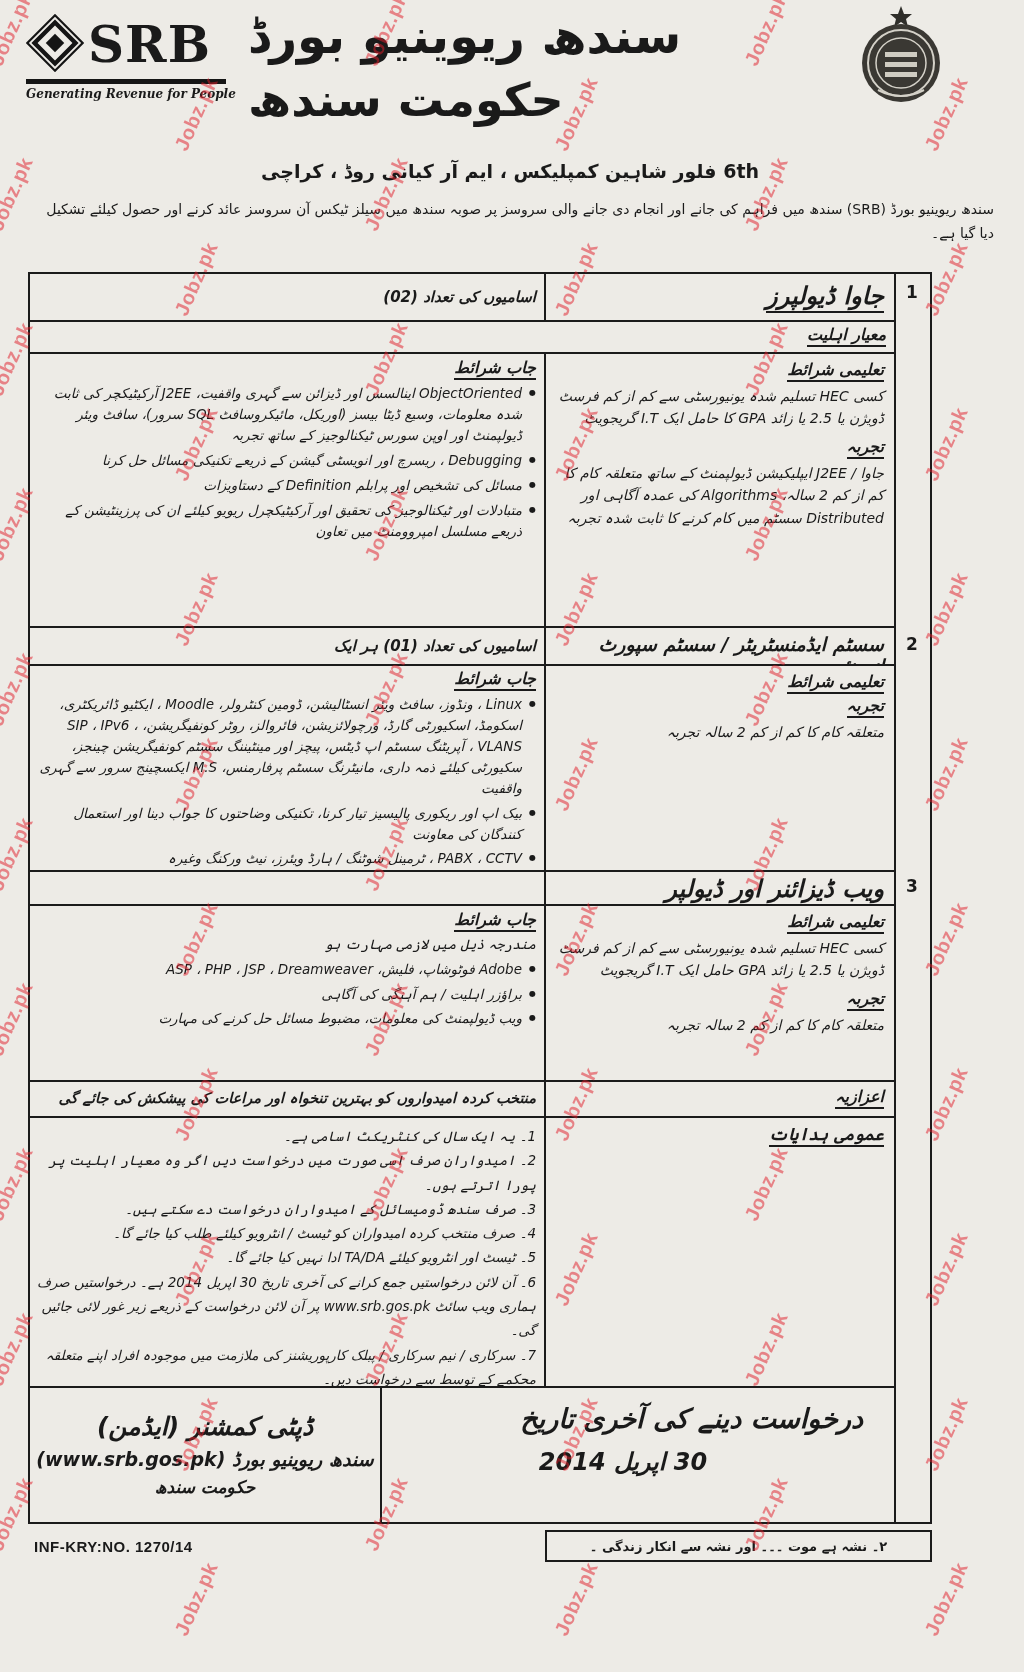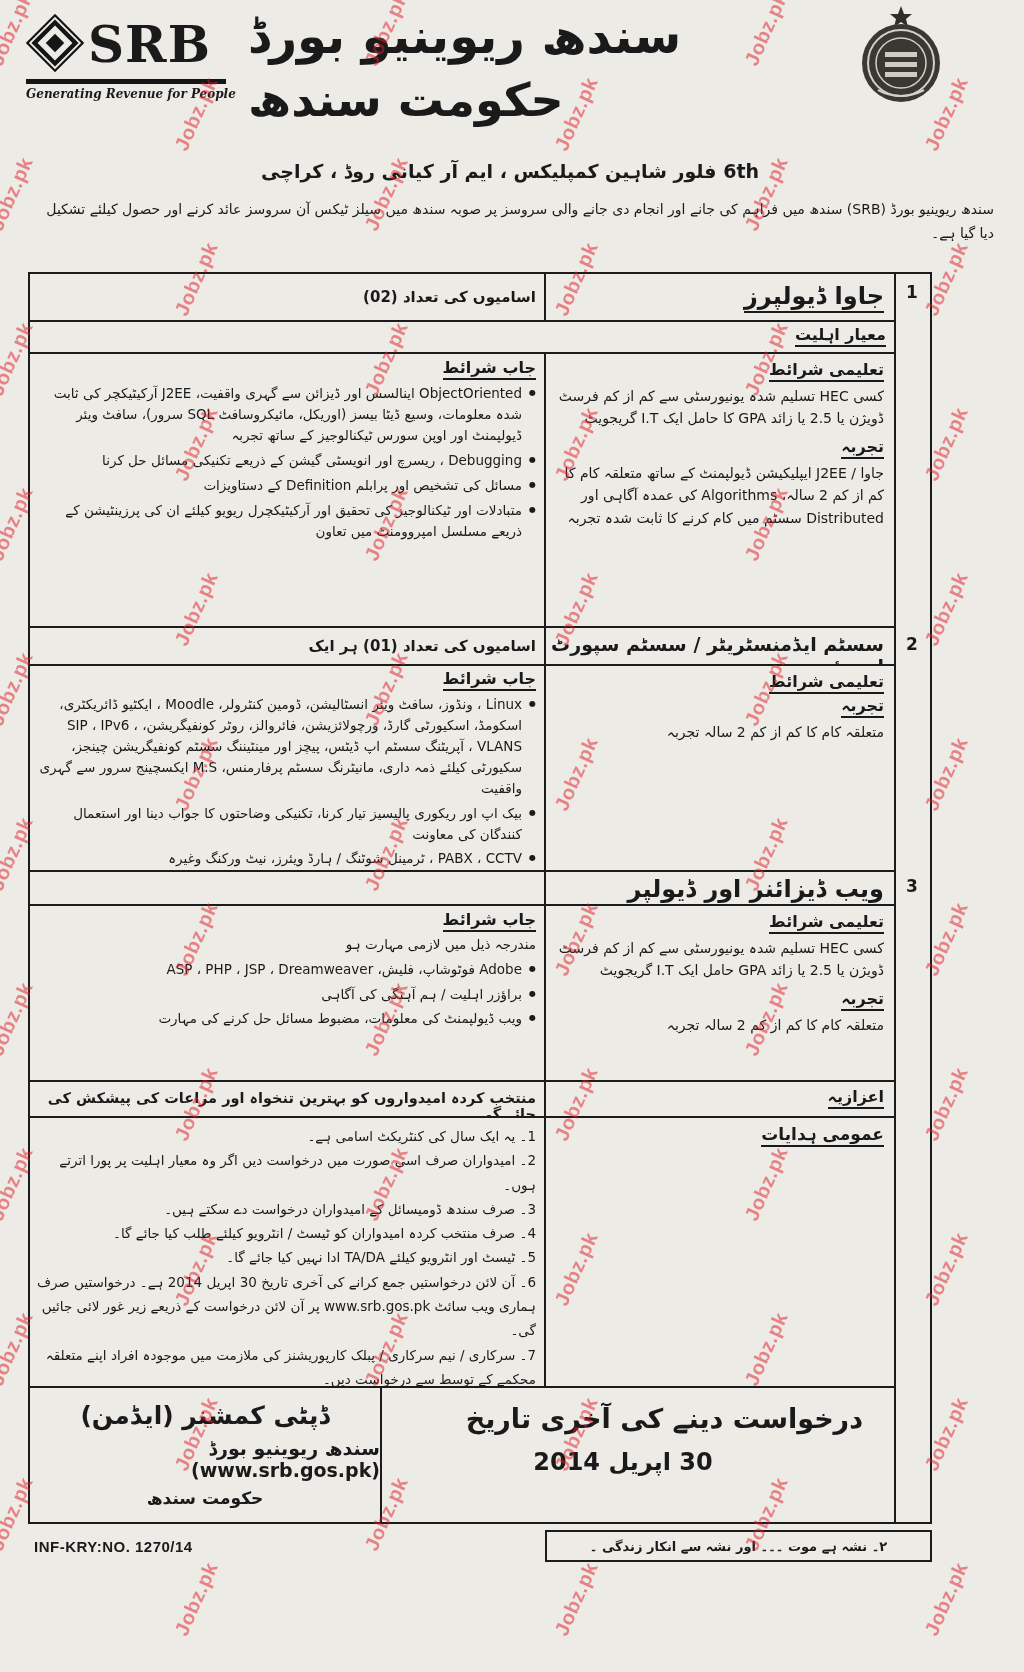--- a/index.html
+++ b/index.html
@@ -21,21 +21,21 @@
   .title1 { font-size:48px; font-weight:bold; line-height:1.35; }
   .title2 { font-size:46px; font-weight:bold; line-height:1.3; margin-top:2px; }
   .emblem { left:858px; top:6px; width:86px; height:98px; }
   .address { left:230px; top:160px; width:560px; text-align:center; font-weight:bold; font-size:19px; direction:rtl; }
 
   .intro { left:28px; top:198px; width:966px; direction:rtl; }
   .intro p { margin:0 0 6px 0; font-size:14px; line-height:1.7; text-align:right; }
 
   
   .advert-table { left:28px; top:272px; width:904px; height:1252px; border:2px solid #1b1b1b; }
-  .cell { position:absolute; box-sizing:border-box; overflow:hidden; direction:rtl; }
+  .cell { position:absolute; box-sizing:border-box; overflow:hidden; direction:rtl;font-style:italic; }
   .hline { position:absolute; left:0; width:864px; height:2px; background:#1b1b1b; }
   .vline { position:absolute; width:2px; background:#1b1b1b; }
 
   .pos-title { font-size:24px; font-weight:bold; text-align:right; }
   .pos-title .heading-ul { border-bottom:2px solid #1a1a1a; }
   .pos-title.small { font-size:19px; }
   .vacancies { font-size:15px; font-weight:bold; text-align:right; }
   .heading-ul { display:inline-block; font-weight:bold; border-bottom:2px solid #1a1a1a; padding-bottom:1px; }
   .sec-h { font-size:16px; text-align:right; margin-bottom:2px; }
   .para { margin:3px 0 7px 0; font-size:14px; line-height:1.6; text-align:right; }

